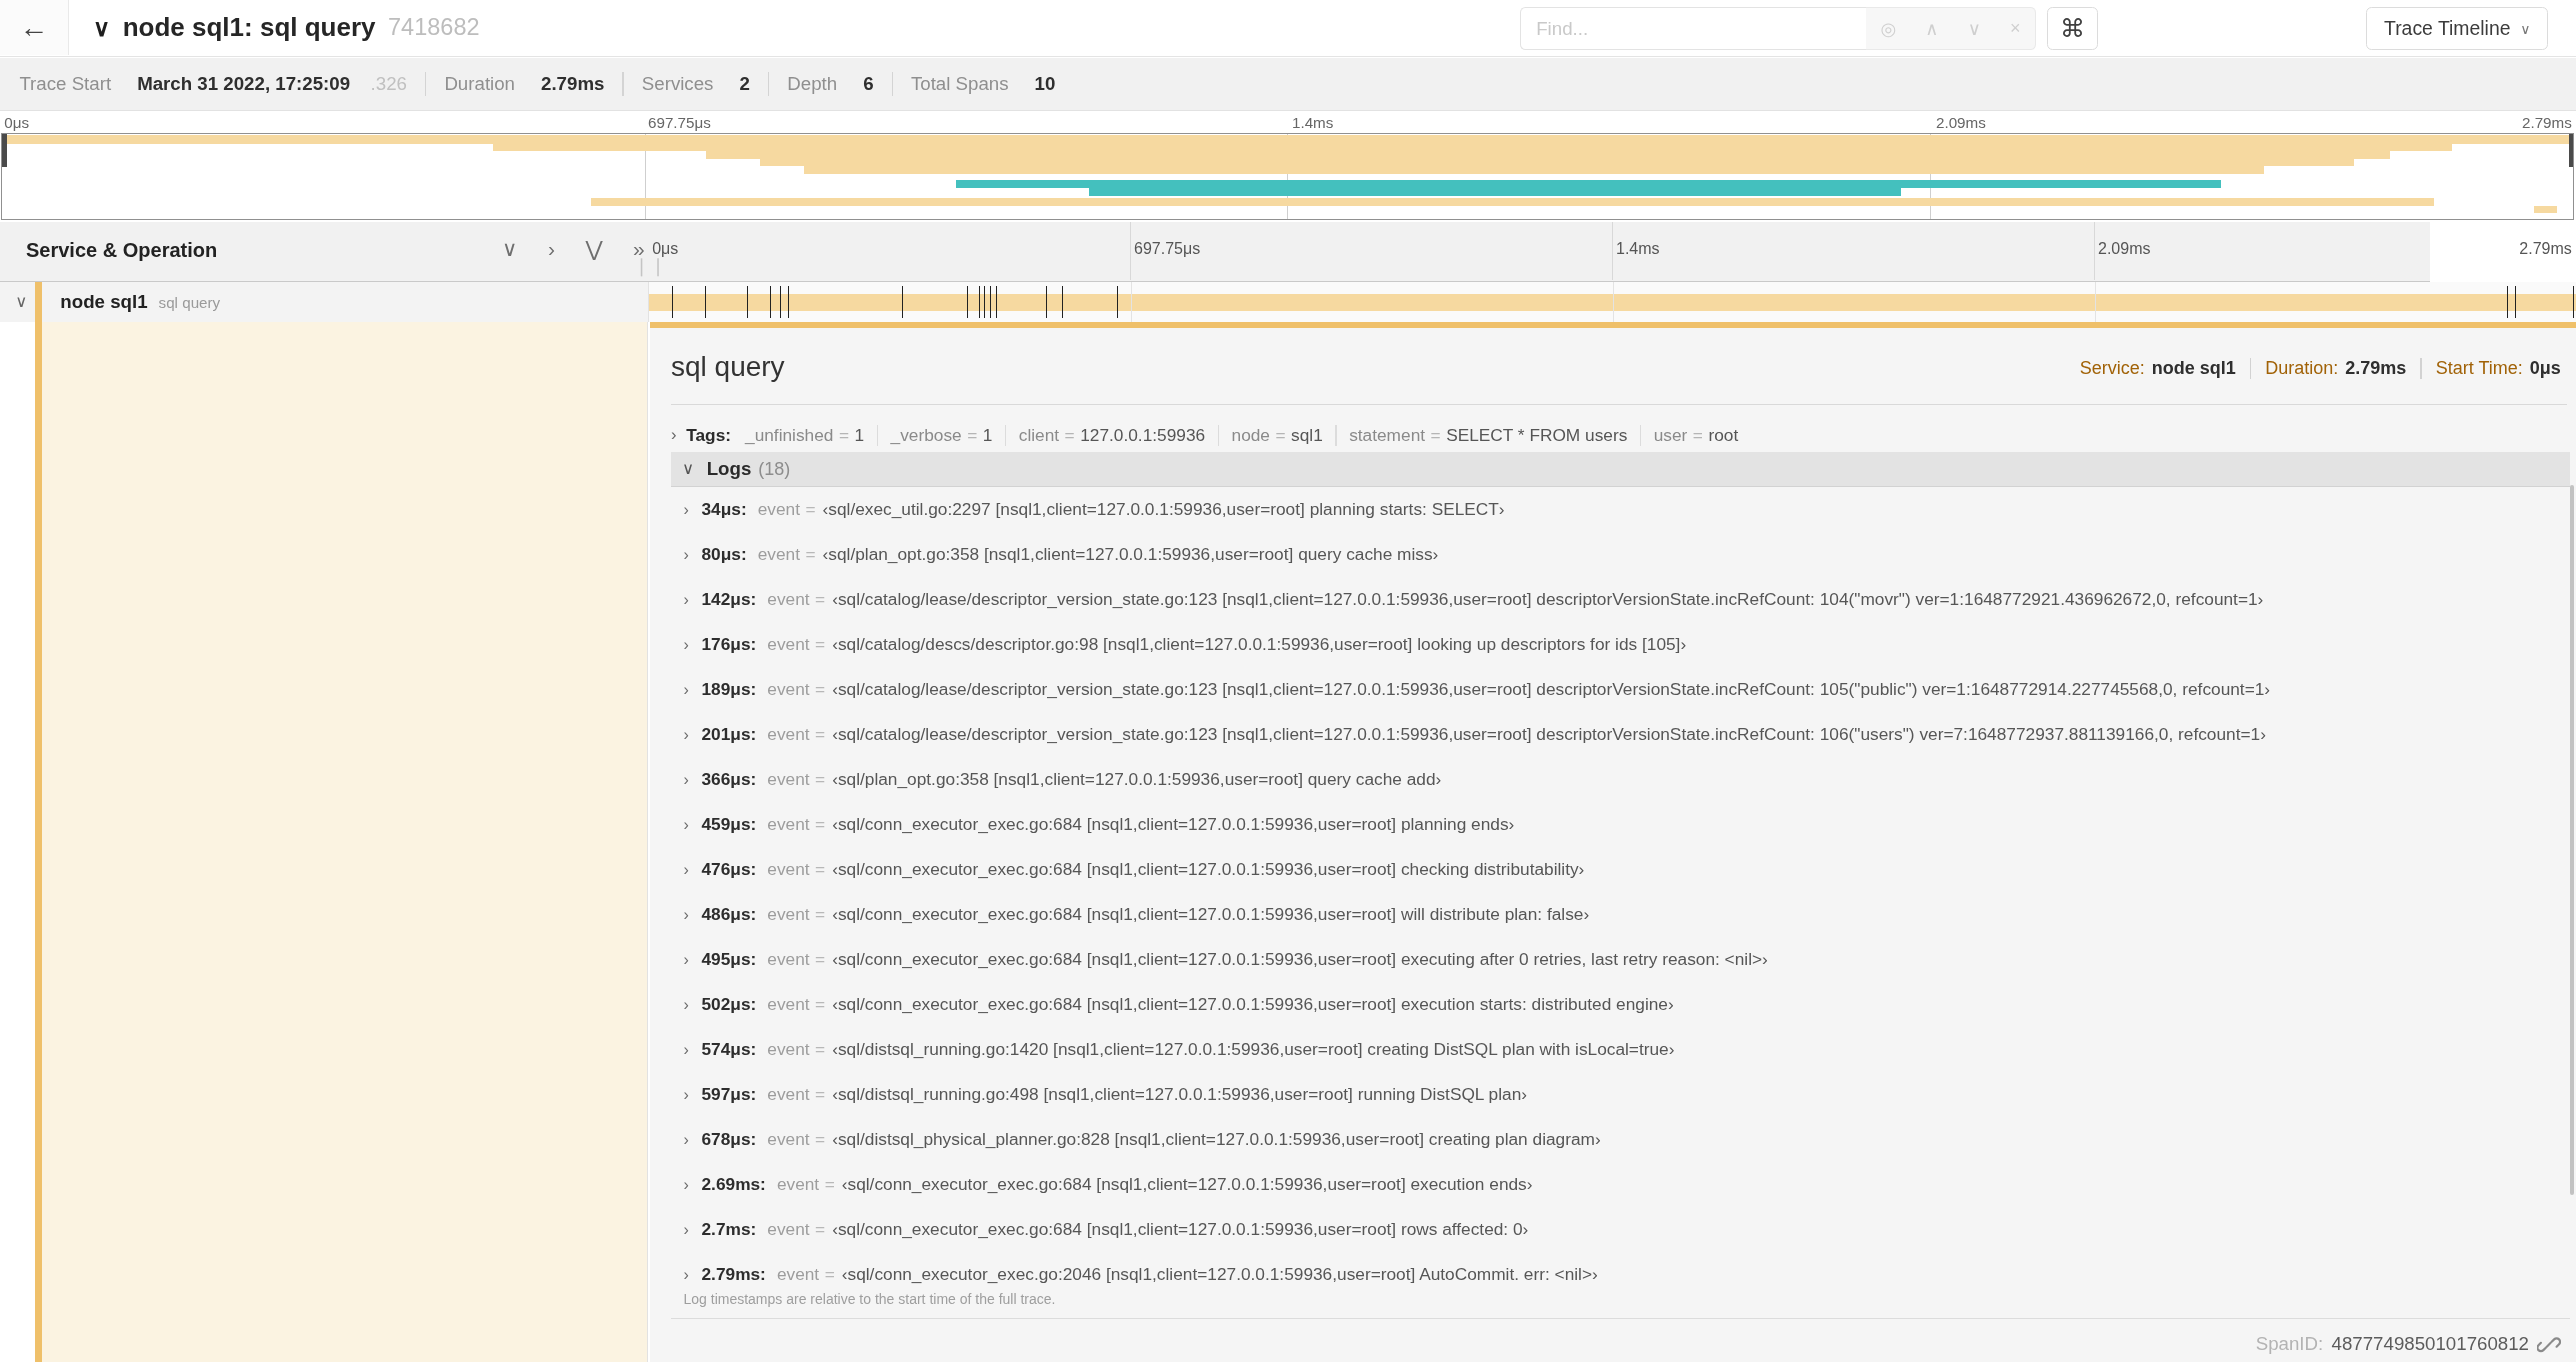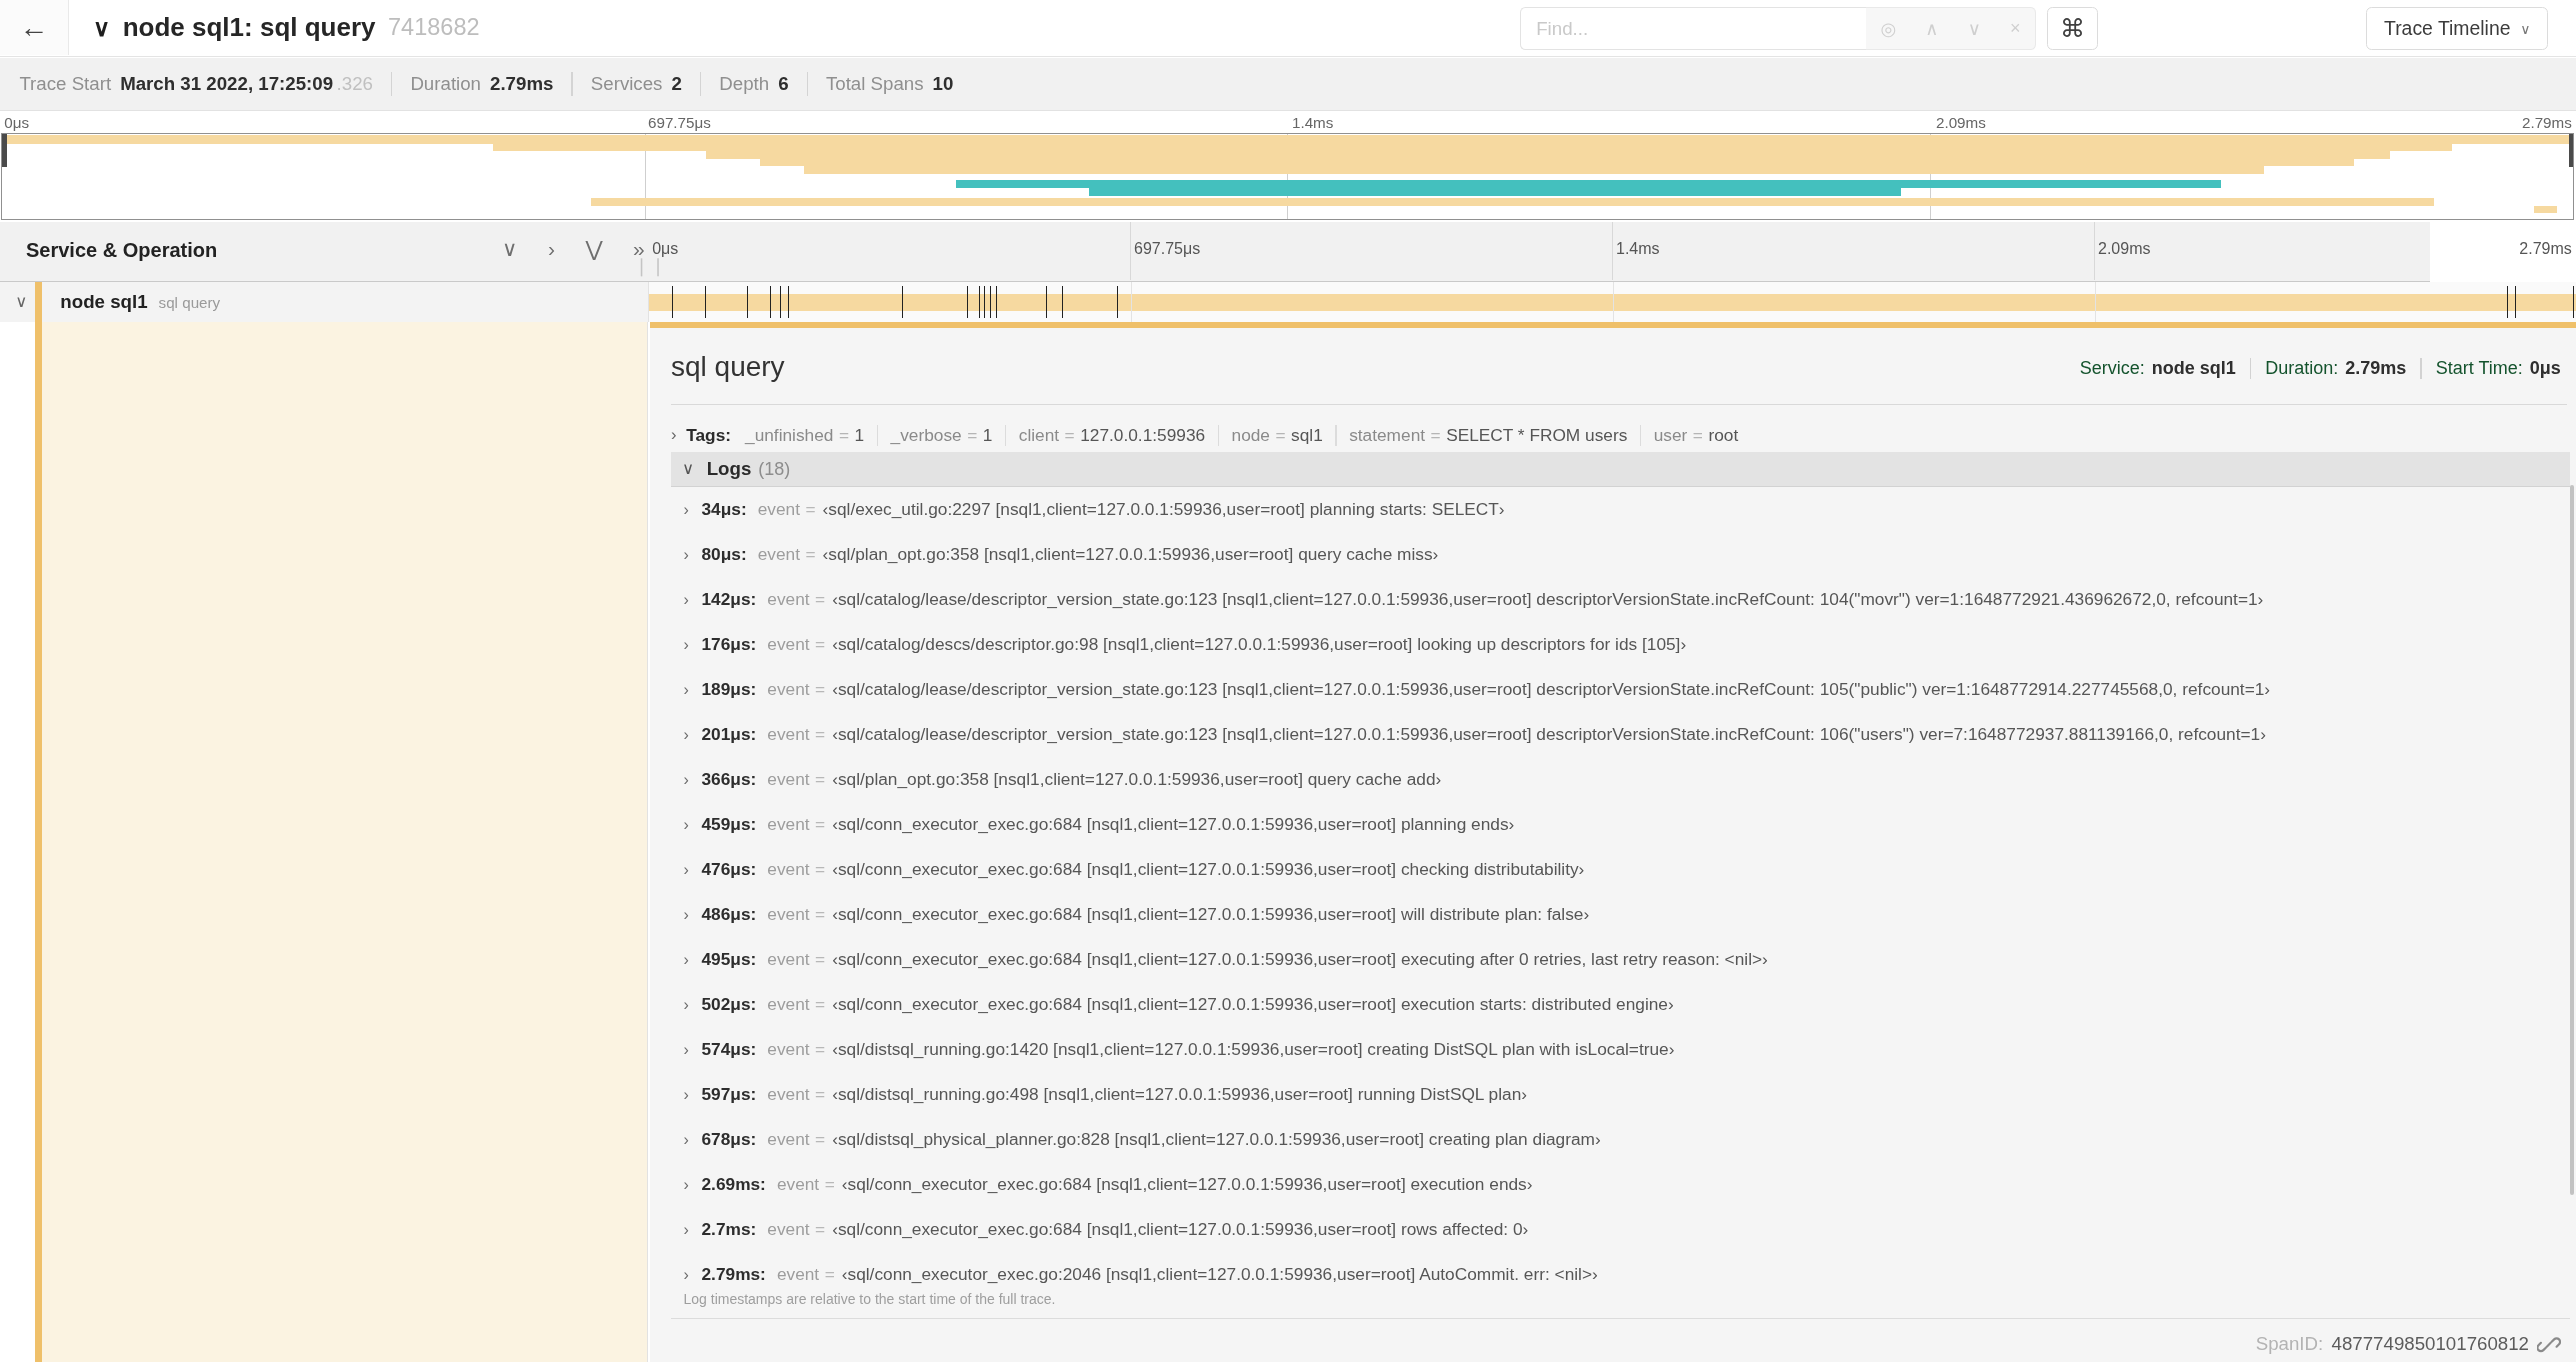--- a/index.html
+++ b/index.html
@@ -17,21 +17,21 @@
   #find-group { right:540px; top:7px; height:43px; display:flex;padding-left:8px; }
   #find-input { width:346px; height:43px; border:1.4px solid #e3e3e3; border-right:none; border-radius:5.5px 0 0 5.5px; background:#fff; padding:0 15.2px; font-size:18.7px; color:#444; outline:none; }
   #find-input::placeholder { color:#c9c9c9; }
   #find-extras { width:170px; height:43px; background:#f7f7f7; border:1.4px solid #e9e9e9; border-left:none; border-radius:0 5.5px 5.5px 0; display:flex; align-items:center; justify-content:space-around; color:#cfcfcf; font-size:18px; }
   #cmd-btn { right:478px; top:7px; width:51px; height:43px; border:1.4px solid #dcdcdc; border-radius:5.5px; background:#fff; display:flex; align-items:center; justify-content:center; font-size:25px; color:#3f3f3f; cursor:pointer; }
   #view-btn { right:28px; top:7px; height:43px; min-width:173px; border:1.4px solid #dcdcdc; border-radius:5.5px; background:#fff; display:flex; align-items:center; justify-content:center; gap:9.7px; font-size:19.4px; color:#3c3c3c; cursor:pointer; padding:0 16.6px; }
   #view-btn .vchev { font-size:14px; color:#777; }
 
   
   #infobar { left:0; top:58px; width:2576px; height:53px; background:#f1f1f1; border-bottom:1.4px solid #e2e2e2; display:flex; align-items:center; padding-left:19.4px; font-size:18.7px; }
-  .info-item { display:flex; align-items:center; gap:9px; }
+  .info-item { display:flex; align-items:center; gap:26px; }
   .info-label { color:#8f8f8f; }
   .info-value { color:#2f2f2f; font-weight:700; }
   .info-suffix { color:#c0c0c0; font-weight:400; }
   .info-sep { width:1.4px; height:23.5px; background:#d4d4d4; margin:0 18px; }
 
   
   #minimap { left:0; top:111px; width:2576px; height:111px; background:#fff; }
   #mini-labels { left:0; top:0; width:2576px; height:22px; }
   .mini-tick-label { position:absolute; top:2.8px; font-size:15.2px; color:#666; }
   #mini-canvas { left:1.4px; top:22px; width:2573px; height:87px; border:1.4px solid #909090; background:#fff; overflow:hidden; }
@@ -60,21 +60,21 @@
   .log-tick { position:absolute; top:4.2px; width:1.4px; height:32px; background:#222; }
 
   
   #detail-left { left:0; top:322px; width:648px; height:1041px; background:#fff; border-right:1.4px solid #e2e2e2; }
   #detail-stripe { position:absolute; left:35px; top:0; width:7px; height:1041px; }
   #detail-cream { position:absolute; left:42px; top:0; width:605px; height:1041px; }
   #detail-panel { left:650px; top:322px; width:1926px; height:1041px; background:#f5f5f5; }
   #detail-topborder { left:0; top:0; width:1926px; height:5.5px; }
   #detail-title { left:21px; top:29px; font-size:28px; font-weight:500; color:#333; }
   #detail-meta { position:absolute; right:15.2px; top:36px; display:flex; align-items:center; font-size:18px; }
-  .meta-label { color:#14532d; margin-right:7px; }
+  .meta-label { color:#a16207; margin-right:7px; }
   .meta-value { color:#2f2f2f; font-weight:700; }
   .meta-sep { width:1.4px; height:21px; background:#d2d2d2; margin:0 14px; }
   #title-divider { left:21px; top:82px; width:1896px; height:1.4px; background:#d9d9d9; }
 
   #tags-row { left:21px; top:97px; width:1896px; height:32px; display:flex; align-items:center; font-size:17.3px; cursor:pointer; }
   #tags-chevron { color:#666; font-size:16.6px; margin-right:9.7px; }
   #tags-label { font-weight:700; color:#2b2b2b; margin-right:14px; }
   .tag-item { display:flex; align-items:center; }
   .tag-key { color:#8a8a8a; }
   .tag-eq { color:#b5b5b5; margin:0 5.5px; }

